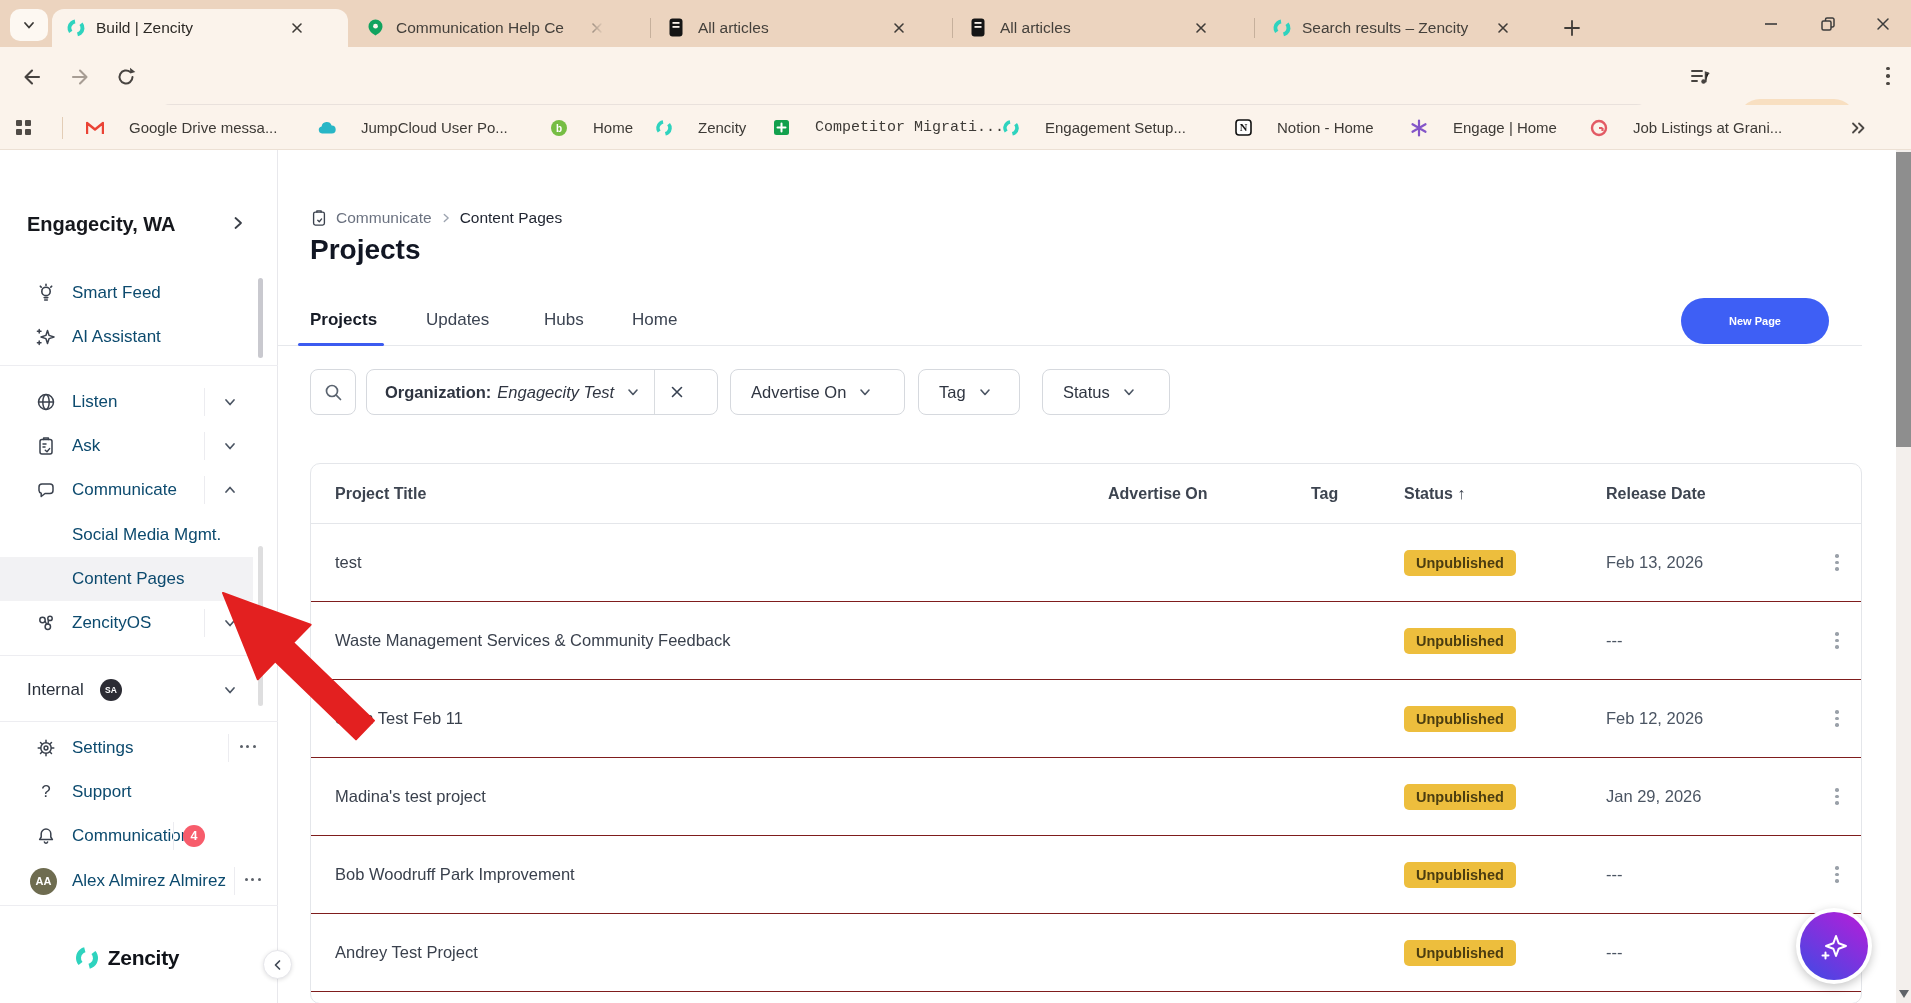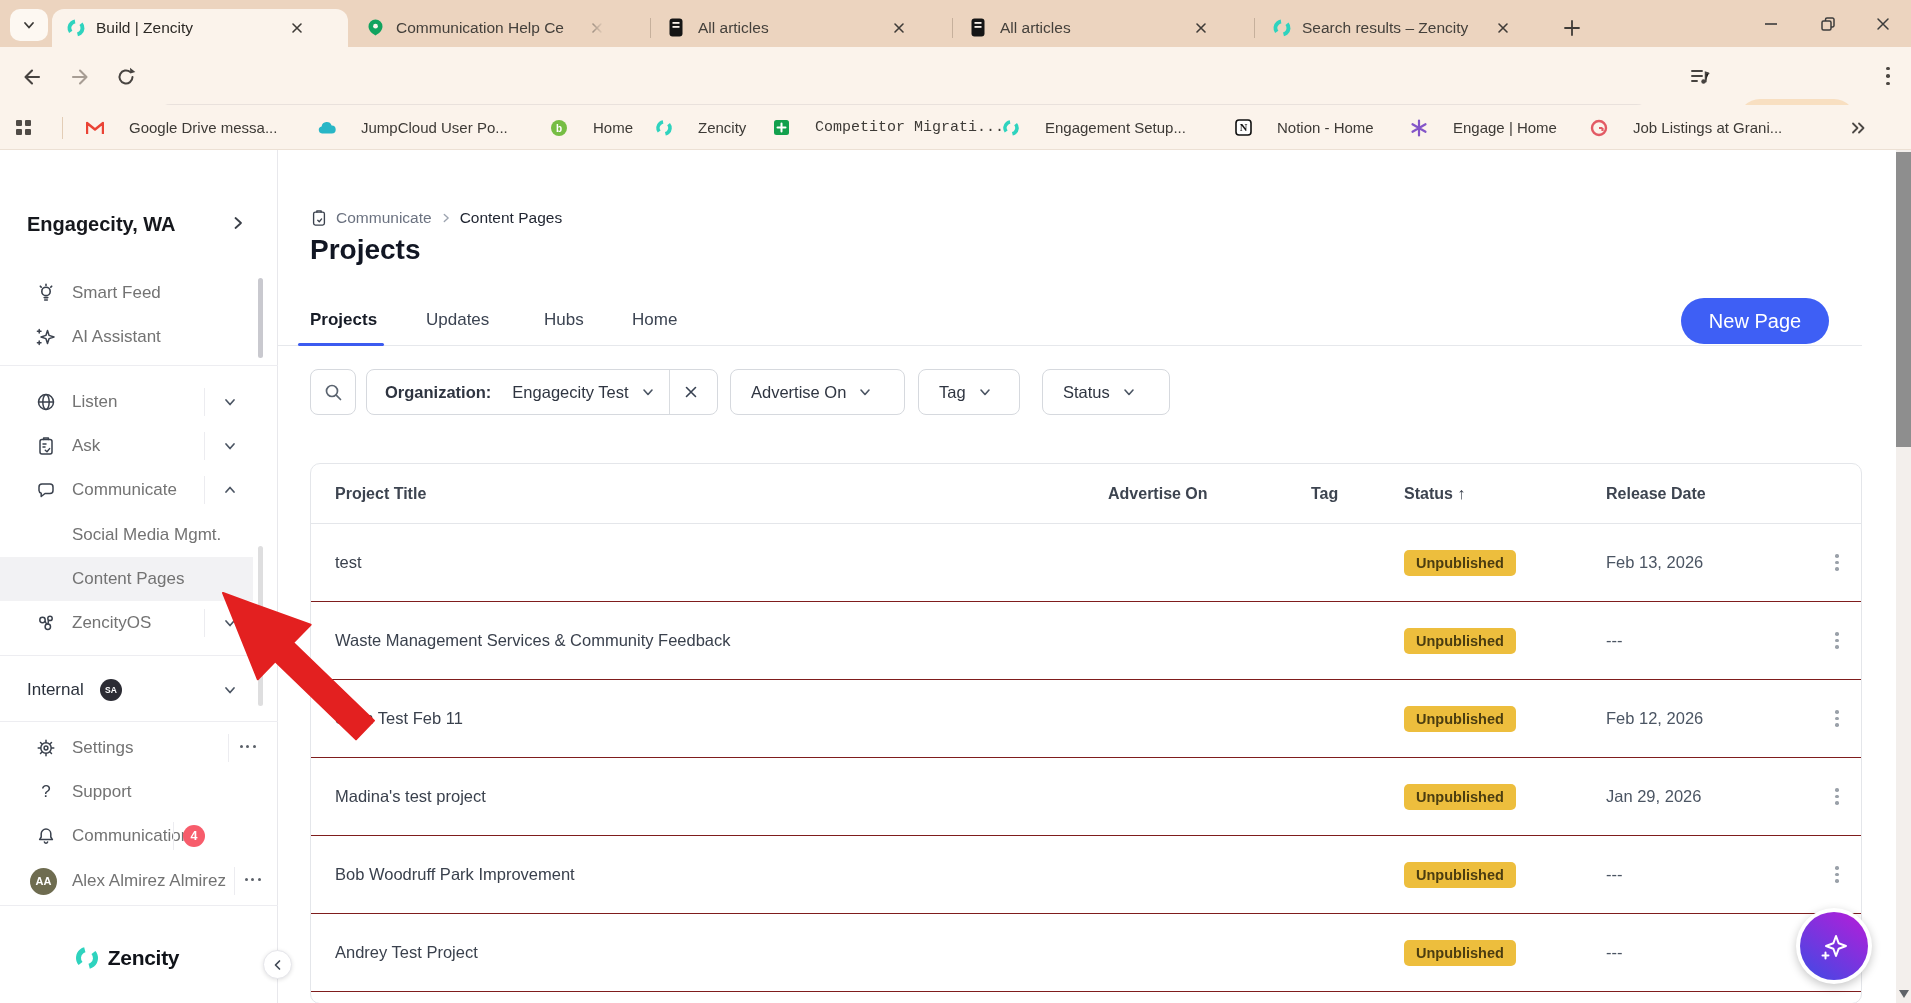--- a/index.html
+++ b/index.html
@@ -45,21 +45,21 @@
   .bm { position:absolute; top:9px; height:27px; display:flex; align-items:center; }
   .bm .bmi { width:18px; height:18px; margin-right:9px; display:flex; align-items:center; justify-content:center; }
   .bm .bml { font-size:15px; color:#3d3a36; white-space:nowrap;margin-left:16px; }
   .bmsep { position:absolute; left:62px; top:12px; width:1px; height:22px; background:#e3cdb6; }
 
   
   .app { position:absolute; left:0; top:150px; width:1911px; height:617px; background:#fff; }
   .sidebar { position:absolute; left:0; top:0; width:278px; height:853px; background:#fff; border-right:1px solid #e8e8ec; }
   .srow { position:absolute; left:0; width:253px; height:44px; display:flex; align-items:center; }
   .srow .sic { position:absolute; left:36px; width:20px; height:20px; display:flex; align-items:center; justify-content:center; }
-  .srow .slb { position:absolute; left:72px; font-size:17px; color:#737373; white-space:nowrap; }
+  .srow .slb { position:absolute; left:72px; font-size:17px; color:#0c4a6e; white-space:nowrap; }
   .srow.sel { background:#f2f2f4; }
   .srow .chev { position:absolute; left:222px; width:16px; height:16px; display:flex; align-items:center; justify-content:center; }
   .srow .splitline { position:absolute; left:204px; top:8px; width:1px; height:28px; background:#ececf0; }
   .sdiv { position:absolute; left:0; width:278px; height:1px; background:#ededf1; }
   .orgrow { position:absolute; left:0; top:55px; width:253px; height:40px; }
   .orgname { position:absolute; left:27px; top:8px; font-size:20px; font-weight:bold; color:#16181d; }
   .badge-sa { position:absolute; left:100px; top:11px; width:22px; height:22px; border-radius:50%; background:#2c2c34;
               color:#fff; font-size:8.5px; font-weight:bold; display:flex; align-items:center; justify-content:center; }
   .nbadge { position:absolute; left:183px; top:11px; min-width:22px; height:22px; border-radius:11px; background:#f75c6b;
             color:#fff; font-size:12.5px; font-weight:bold; display:flex; align-items:center; justify-content:center; }
@@ -76,21 +76,21 @@
   .main { position:absolute; left:278px; top:0; width:1633px; height:853px; }
   .crumb { position:absolute; left:32px; top:58px; height:20px; display:flex; align-items:center; font-size:15.5px; }
   .crumb .c1 { color:#6b7280; margin:0 8px 0 8px; }
   .crumb .c2 { color:#1f2430; margin-left:8px; }
   .pagetitle { position:absolute; left:32px; top:84px; font-size:28px; font-weight:bold; color:#111623; }
   .ptabs { position:absolute; left:0; top:150px; width:1584px; height:46px; border-bottom:1px solid #e6e8ec; }
   .ptab { position:absolute; top:10px; font-size:17px; color:#3c4452; }
   .ptab.on { color:#161b26; font-weight:600; }
   .punder { position:absolute; left:20px; bottom:-1px; width:86px; height:3px; background:#3c5bf0; border-radius:2px; }
   .newpage { position:absolute; left:1403px; top:148px; width:148px; height:46px; background:#3e5ff5; border-radius:23px;
-             color:#fff; font-size:20px; font-weight:400; display:flex; align-items:center; justify-content:center; }
+             color:#fff; font-size:11px; font-weight:700; display:flex; align-items:center; justify-content:center; }
   .fbar { position:absolute; left:0; top:219px; height:46px; width:1633px; }
   .fbtn { position:absolute; height:46px; border:1px solid #d6d9de; border-radius:8px; background:#fff;
           display:flex; align-items:center; font-size:16.5px; color:#2f3541; }
   .fchev { margin-left:12px; display:flex; }
   .orgpill b { font-weight:700; }
   .fx { width:44px; height:44px; display:flex; align-items:center; justify-content:center; border-left:1px solid #d9dce0; margin-left:14px; }
 
   .card { position:absolute; left:32px; top:313px; width:1552px; height:541px; border:1px solid #e4e6ea; border-radius:10px; background:#fff; overflow:hidden; }
   .thead { display:grid; grid-template-columns:797px 203px 93px 202px 218px 39px; height:60px; align-items:center;
            border-bottom:1px solid #e4e6ea; font-size:16px; font-weight:600; color:#3d4450; }
@@ -618,21 +618,21 @@
       <div class="fbar">
         <div class="fbtn" style="left:32px;width:46px;justify-content:center;">
           <svg width="19" height="19" viewBox="0 0 19 19">
               <circle cx="8" cy="8" r="5.5" fill="none" stroke="#5b6470" stroke-width="1.7"></circle>
               <path d="M12.2 12.2 L16.5 16.5" stroke="#5b6470" stroke-width="1.7" stroke-linecap="round"></path>
             </svg>
         </div>
 
         <div class="fbtn orgpill" style="left:88px;width:352px;padding-left:18px;">
           <b>Organization:</b>
-          <span style="margin-left:21px;">Engagecity Test</span>
+          <span style="margin-left:6px;font-style:italic;">Engagecity Test</span>
           <span class="fchev">
             <svg width="14" height="14" viewBox="0 0 14 14">
                 <polyline points="3,5 7,9.5 11,5" fill="none" stroke="#4b5563" stroke-width="1.6" stroke-linecap="round" stroke-linejoin="round"></polyline>
               </svg>
           </span>
           <span class="fx">
             <svg width="14" height="14" viewBox="0 0 14 14">
                 <path d="M2.5 2.5 L11.5 11.5 M11.5 2.5 L2.5 11.5" stroke="#374151" stroke-width="1.6" stroke-linecap="round"></path>
               </svg>
           </span>

